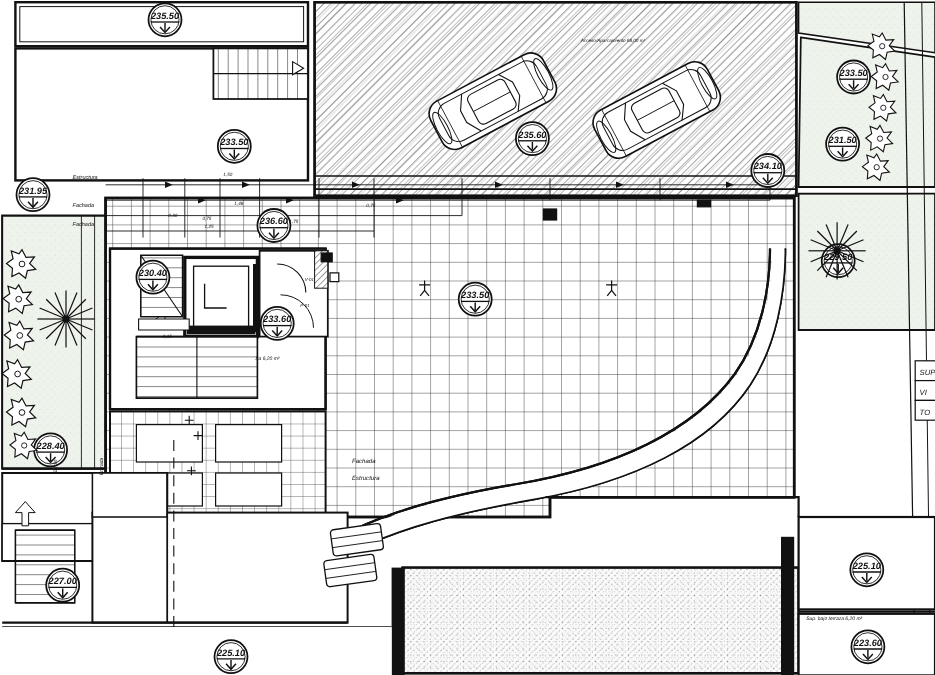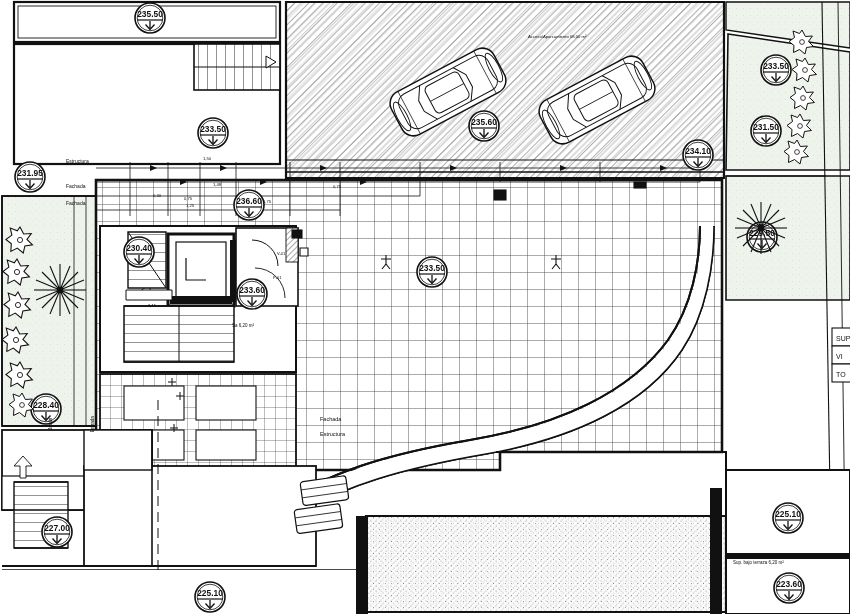--- a/index.html
+++ b/index.html
@@ -1,18 +1,18 @@
 <!DOCTYPE html>
 <html><head>
 <meta charset="utf-8">
 <style>
   html,body{margin:0;padding:0;background:#ffffff;}
   body{width:850px;height:614px;overflow:hidden;
        font-family:"Liberation Sans", sans-serif;}
-  #stage{position:relative;width:850px;height:612px;background:#fff;}
+  #stage{position:relative;width:850px;height:612px;background:#fff;font-style:italic;}
   svg#plan{position:absolute;left:0;top:0;width:850px;height:614px;}
 </style>
 </head>
 <body>
 
 <div id="stage">
 
 <svg id="plan" viewBox="0 0 850 614">
   <defs>
 

